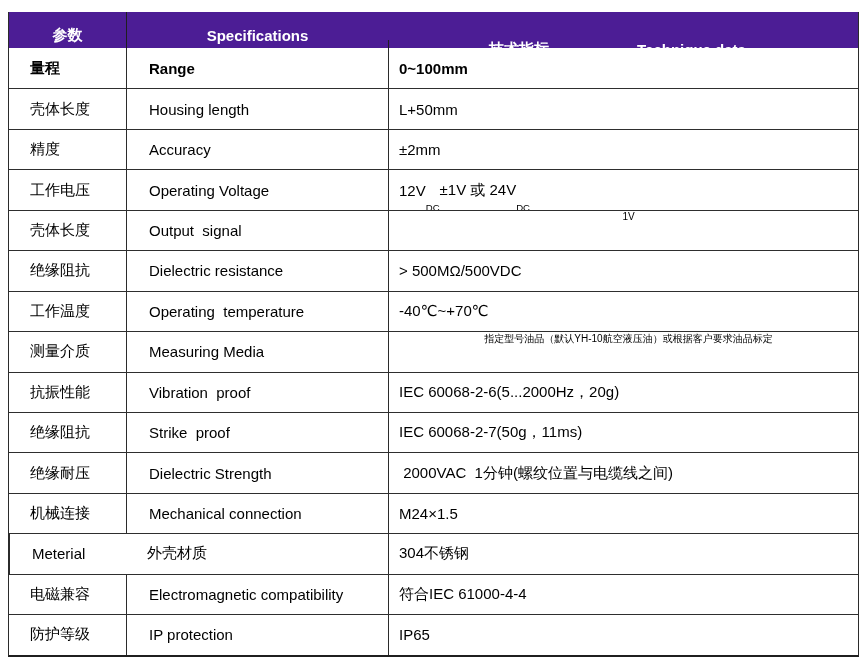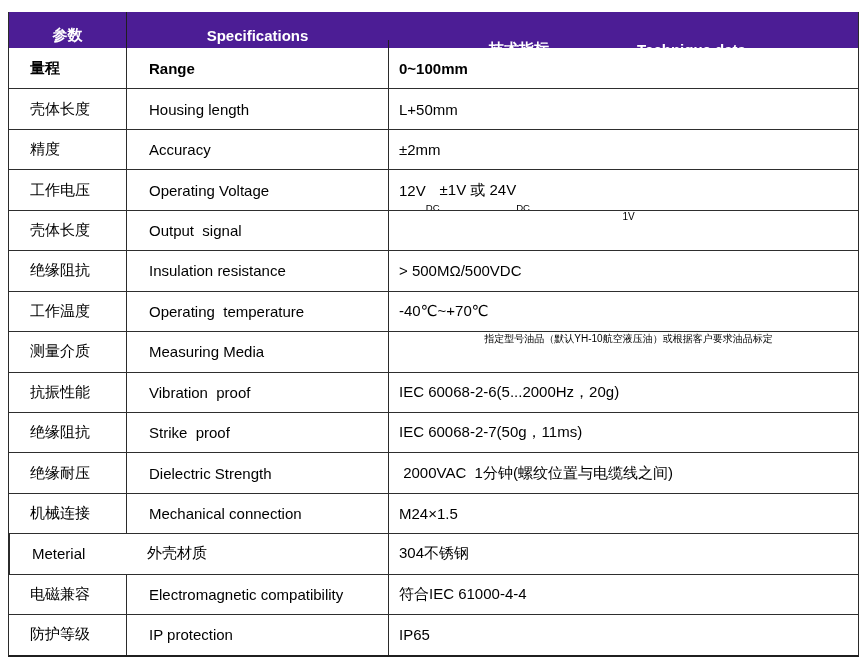--- a/index.html
+++ b/index.html
@@ -97,21 +97,21 @@
         <div class="cell en">Operating Voltage</div>
         <div class="cell val"><span>12V</span><span class="subdc">DC</span><span>±1V 或 24V</span><span class="subdc">DC</span></div>
       </div>
       <div class="row">
         <div class="cell cn">壳体长度</div>
         <div class="cell en">Output  signal</div>
         <div class="cell val small"><span>1V</span><span class="subdc">DC</span><span>~4V</span><span class="subdc">DC</span><span> 及其他</span></div>
       </div>
       <div class="row">
         <div class="cell cn">绝缘阻抗</div>
-        <div class="cell en">Insulation resistance</div>
+        <div class="cell en">Dielectric resistance</div>
         <div class="cell val"><span>&gt; 500MΩ/500VDC</span></div>
       </div>
       <div class="row">
         <div class="cell cn">工作温度</div>
         <div class="cell en">Operating  temperature</div>
         <div class="cell val"><span>-40℃~+70℃</span></div>
       </div>
       <div class="row">
         <div class="cell cn">测量介质</div>
         <div class="cell en">Measuring Media</div>

